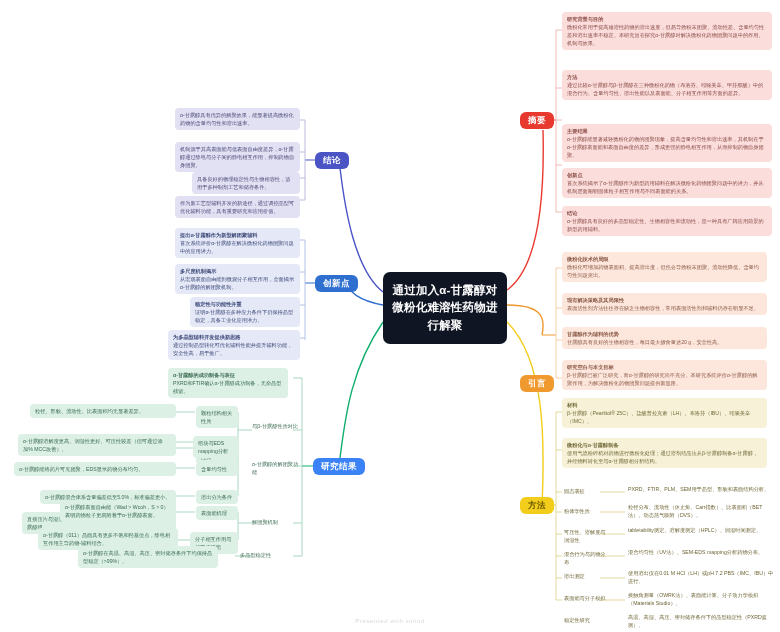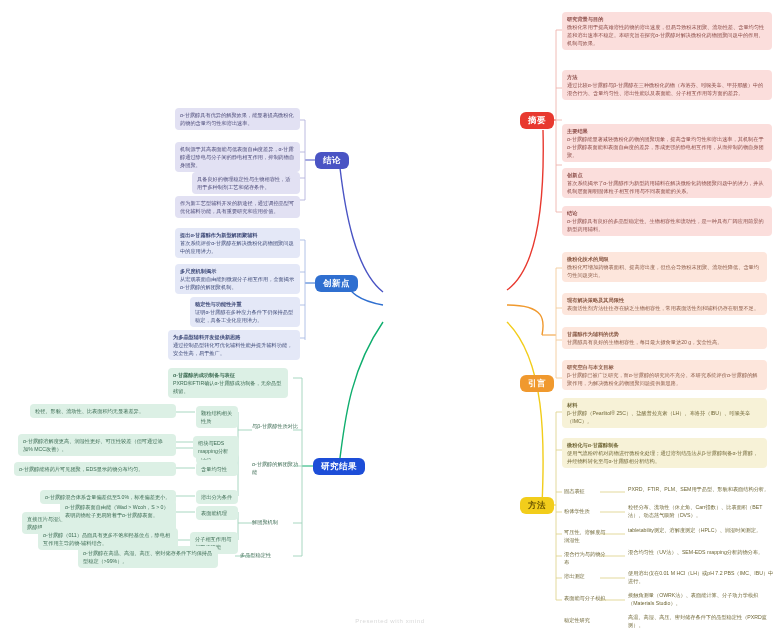--- a/index.html
+++ b/index.html
@@ -26,21 +26,21 @@
   .pill{
     border-radius:6px;color:#fff;font-size:8.5px;font-weight:bold;
     display:flex;align-items:center;justify-content:center;
     height:17px;padding:0 8px;letter-spacing:.5px;
   }
   .pill.red{background:#e8392f;}
   .pill.orange{background:#f0992e;}
   .pill.yellow{background:#f2cd1b;color:#6a5400;}
   .pill.blue{background:#4a54c4;}
   .pill.blue2{background:#2f6fd0;}
-  .pill.green{background:#1d4ed8;}
+  .pill.green{background:#3b82f6;}
 
   
   .leaf{
     border-radius:4px;font-size:5.2px;line-height:1.55;
     padding:3px 5px;box-sizing:border-box;
   }
   .leaf .t{display:block;}
   .leaf .h{display:block;font-weight:bold;}
 
   .pinkbg{background:#fbdedc;color:#8a4b46;}
@@ -109,20 +109,21 @@
     <path d="M195 442 L176 442 M195 468 L176 468 M195 496 L176 496" stroke="#9ed3ba" stroke-width=".9" fill="none"></path>
 
     <path d="M238 512 L 238 540 M238 523 L 252 523" stroke="#9ed3ba" stroke-width=".9" fill="none"></path>
     <path d="M238 512 L230 512 M238 540 L230 540" stroke="#9ed3ba" stroke-width=".9" fill="none"></path>
     <path d="M195 512 L176 512 M195 540 L176 540" stroke="#9ed3ba" stroke-width=".9" fill="none"></path>
 
     <path d="M252 378 L 235 378" stroke="#9ed3ba" stroke-width=".9" fill="none"></path>
     <path d="M252 556 L 235 556" stroke="#9ed3ba" stroke-width=".9" fill="none"></path>
   </svg>
 
+  <div class="node central">通过加入α-甘露醇对微粉化难溶性药物进行解聚</div>
 
   <div class="node pill red" style="left:520px;top:112px;">摘要</div>
   <div class="node pill orange" style="left:520px;top:327px;margin-top:48px;">引言</div>
   <div class="node pill yellow" style="left:520px;top:497px;">方法</div>
   <div class="node pill blue" style="left:315px;top:152px;">结论</div>
   <div class="node pill blue2" style="left:315px;top:275px;">创新点</div>
   <div class="node pill green" style="left:313px;top:458px;">研究结果</div>
 
   <div class="node leaf pinkbg" style="left:562px;top:12px;width:210px;">
     <span class="h">研究背景与目的</span>

